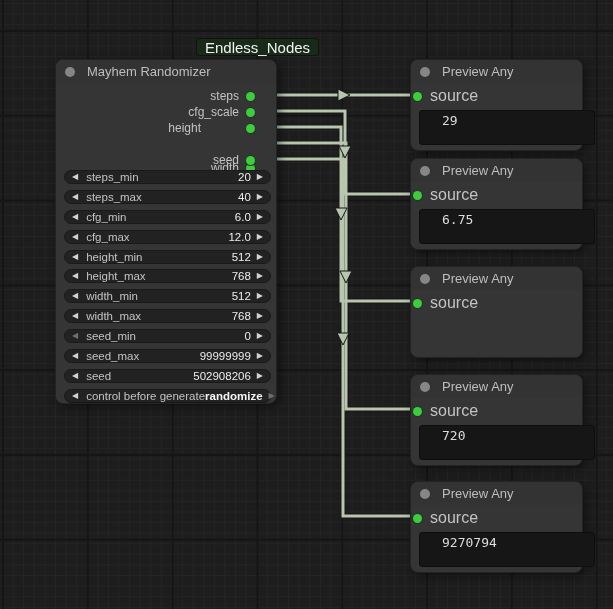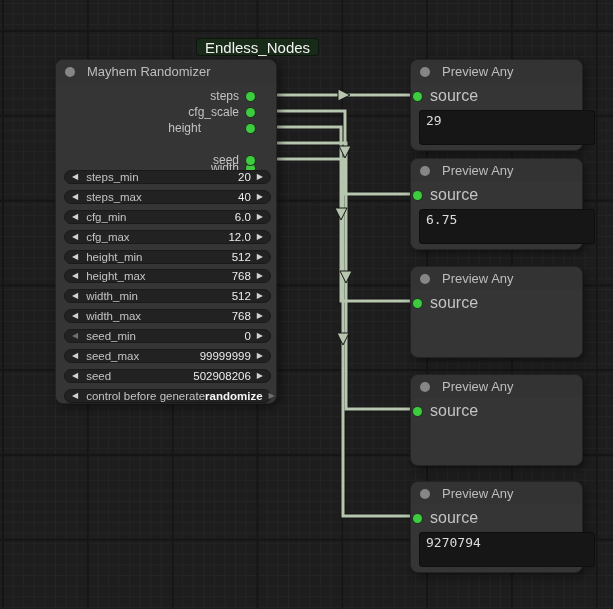--- a/index.html
+++ b/index.html
@@ -58,21 +58,21 @@
   .src-row{
     position:absolute;left:2px;top:29px;height:14px;display:flex;
     align-items:center;color:#c3c3c3;font-size:16px;
   }
   .src-row .slot-dot{margin-right:8px;}
   .pbox{
     position:absolute;left:8px;top:50px;width:176px;height:35px;
     box-sizing:border-box;background:#161616;border:1px solid #0e0e0e;
     border-radius:3px;color:#dcdcdc;
     font-family:"DejaVu Sans Mono",monospace;font-size:13px;
-    padding:2px 6px;overflow:hidden;
+    padding:2px 22px;overflow:hidden;
   }
   .badge{
     position:absolute;left:196px;top:38px;height:18px;z-index:3;
     background:#182a18;border:1px solid #0d150d;border-radius:4px;
     color:#f2f2f2;font-size:15px;display:flex;align-items:center;
     padding:0 8px;box-sizing:border-box;
   }
 </style>
 </head>
 <body>
@@ -243,20 +243,21 @@
 
 <div class="node preview" style="left:410px;top:374px;width:173px;">
   <div class="node-title">
     <span class="title-dot"></span>
     <span>Preview Any</span>
   </div>
   <div class="src-row">
     <span class="slot-dot"></span>
     <span>source</span>
   </div>
+  <div class="pbox">720</div>
 </div>
 
 <div class="node preview" style="left:410px;top:481px;width:173px;">
   <div class="node-title">
     <span class="title-dot"></span>
     <span>Preview Any</span>
   </div>
   <div class="src-row">
     <span class="slot-dot"></span>
     <span>source</span>

